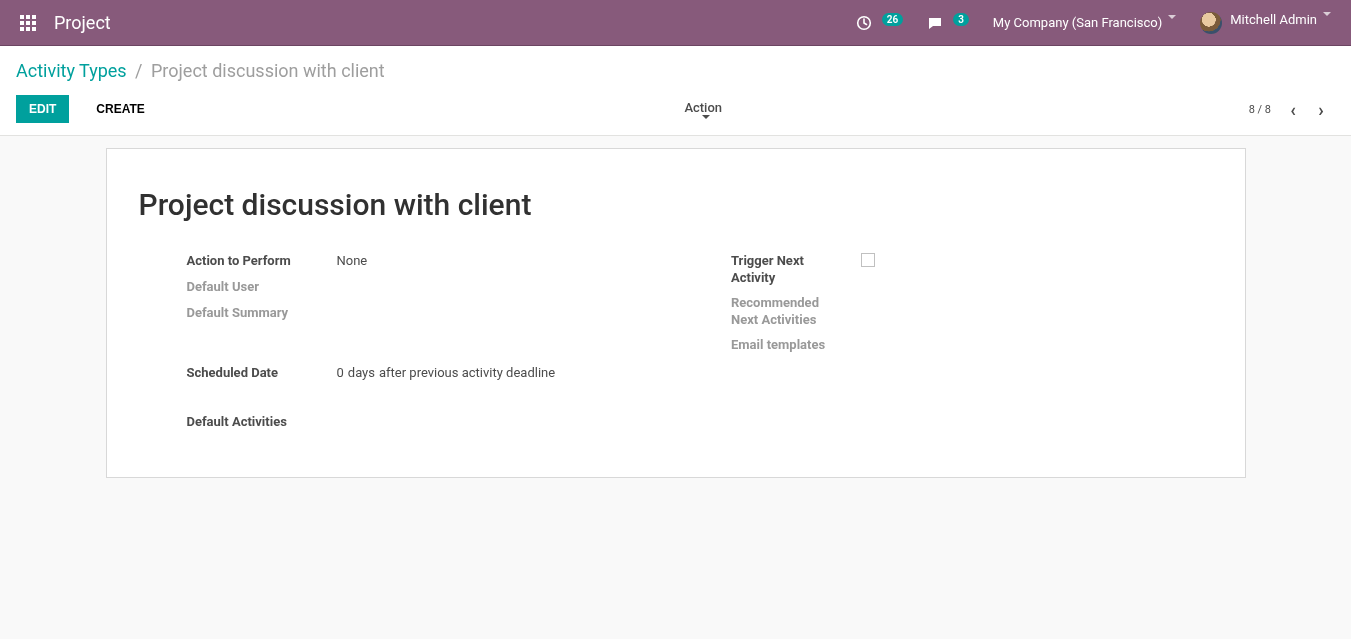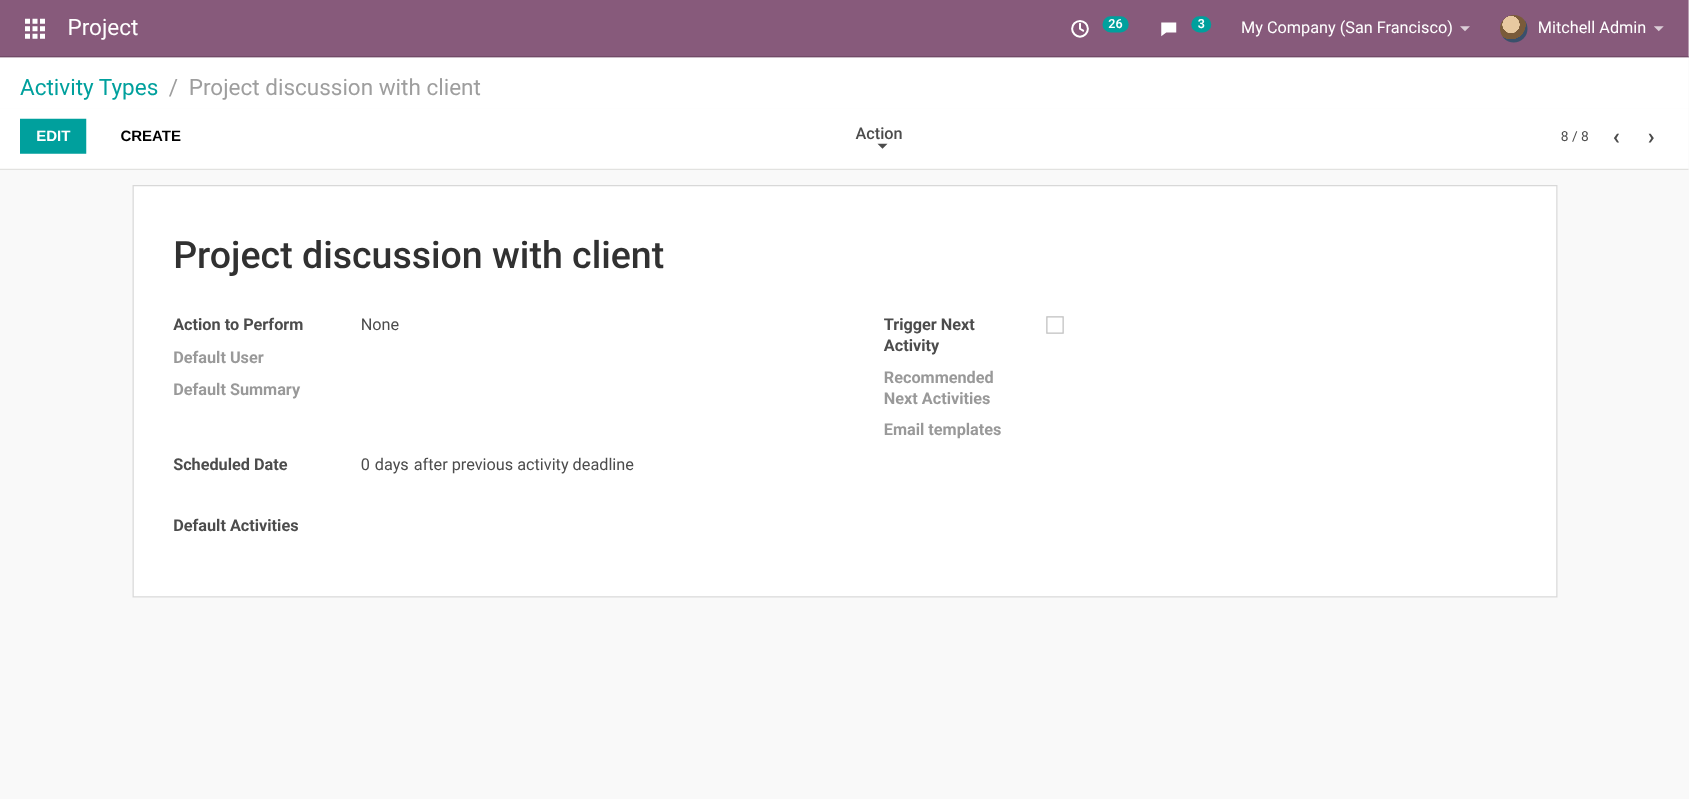--- a/index.html
+++ b/index.html
@@ -63,21 +63,20 @@
     padding: 1px 5px;
     margin-left: -2px;
     position: relative;
     top: -5px;
     font-weight: 600;
   }
   .company-switcher, .user-menu {
     padding: 10px 12px;
     cursor: pointer;
     display: flex;
-    align-items: center;
     font-size: 13px;
   }
   .caret-down {
     display: inline-block;
     width: 0; height: 0;
     border-left: 4px solid transparent;
     border-right: 4px solid transparent;
     border-top: 4px solid #fff;
     margin-left: 6px;
     opacity: .7;
@@ -168,20 +167,21 @@
   }
   .sheet-title {
     font-size: 30px;
     color: #313131;
     margin: 10px 0 28px;
     font-weight: 500;
   }
   .form-cols {
     display: flex;
     gap: 63px;
+    margin-left: 48px;
   }
   .col { flex: 1; }
   .field-row {
     display: flex;
     align-items: flex-start;
     min-height: 24px;
     margin-bottom: 2px;
   }
   .field-label {
     width: 150px;

